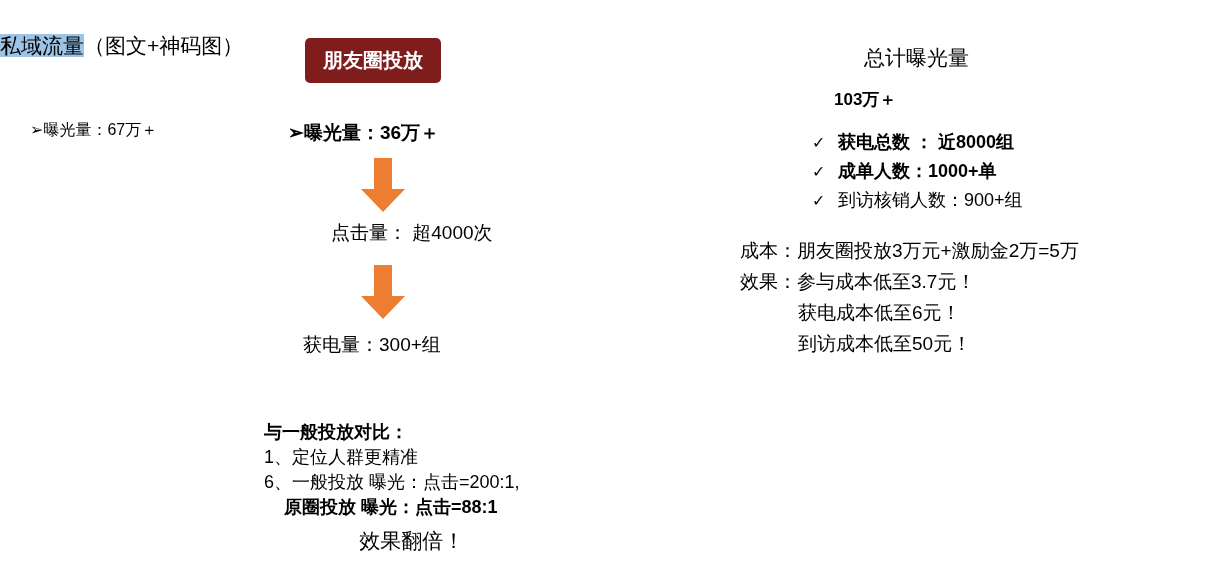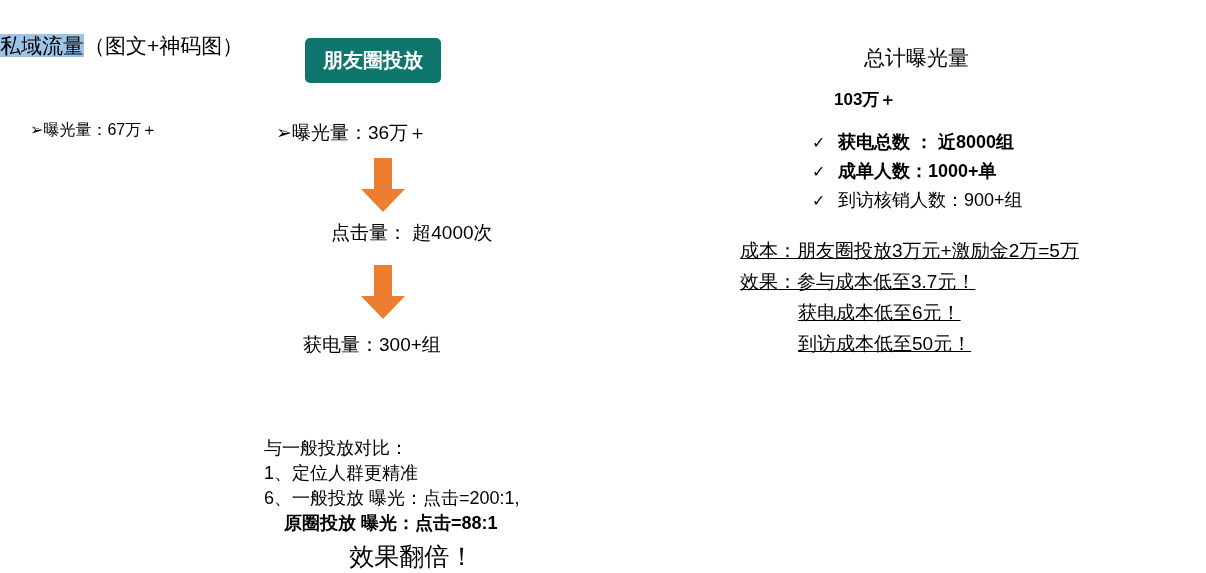--- a/index.html
+++ b/index.html
@@ -39,31 +39,32 @@
   }
   .exposure-left {
     left: 30px;
     top: 117px;
   }
 
   
   .chip-moments {
     left: 305px;
     top: 38px;
-    background: #0f766e;
+    background: #7f1d1d;
     color: #ffffff;
     font-weight: bold;
     font-size: 20px;
     padding: 9px 18px;
     border-radius: 5px;
     white-space: nowrap;
   }
   .exposure-mid {
-    left: 276px;
+    left: 288px;
     top: 120px;
+    font-weight: bold;
   }
   .mid-text {
     font-size: 19px;
     line-height: 26px;
     white-space: nowrap;
   }
   .clicks-mid {
     left: 303px;
     top: 220px;
     margin-left: 28px;
@@ -79,24 +80,24 @@
   .arrow2 { left: 355px; top: 265px; }
 
   
   .compare {
     left: 264px;
     top: 420px;
     font-size: 18px;
     line-height: 25px;
     white-space: nowrap;
   }
-  .compare .head { font-weight: normal; margin-top: 16px; }
+  .compare .head { font-weight: bold; }
   .compare .indent { padding-left: 20px; font-weight: bold; }
   .compare .finale {
-    font-size: 25px;
+    font-size: 21px;
     text-align: center;
     padding-top: 8px;
     padding-left: 40px;
   }
 
   
   .total-title {
     left: 864px;
     top: 44px;
     font-size: 21px;
@@ -124,21 +125,20 @@
     font-size: 16px;
     flex: 0 0 26px;
   }
   .check-list .b { font-weight: bold; }
   .cost-block {
     left: 740px;
     top: 235px;
     font-size: 19px;
     line-height: 31px;
     white-space: nowrap;
-    text-decoration: underline;
   }
   .cost-block .ind { padding-left: 58px; }
 </style>
 </head>
 <body>
 
 <div id="canvas">
 
   <div class="abs label-private">
     <span class="highlight-blue">私域流量</span><span>（图文+神码图）</span>

